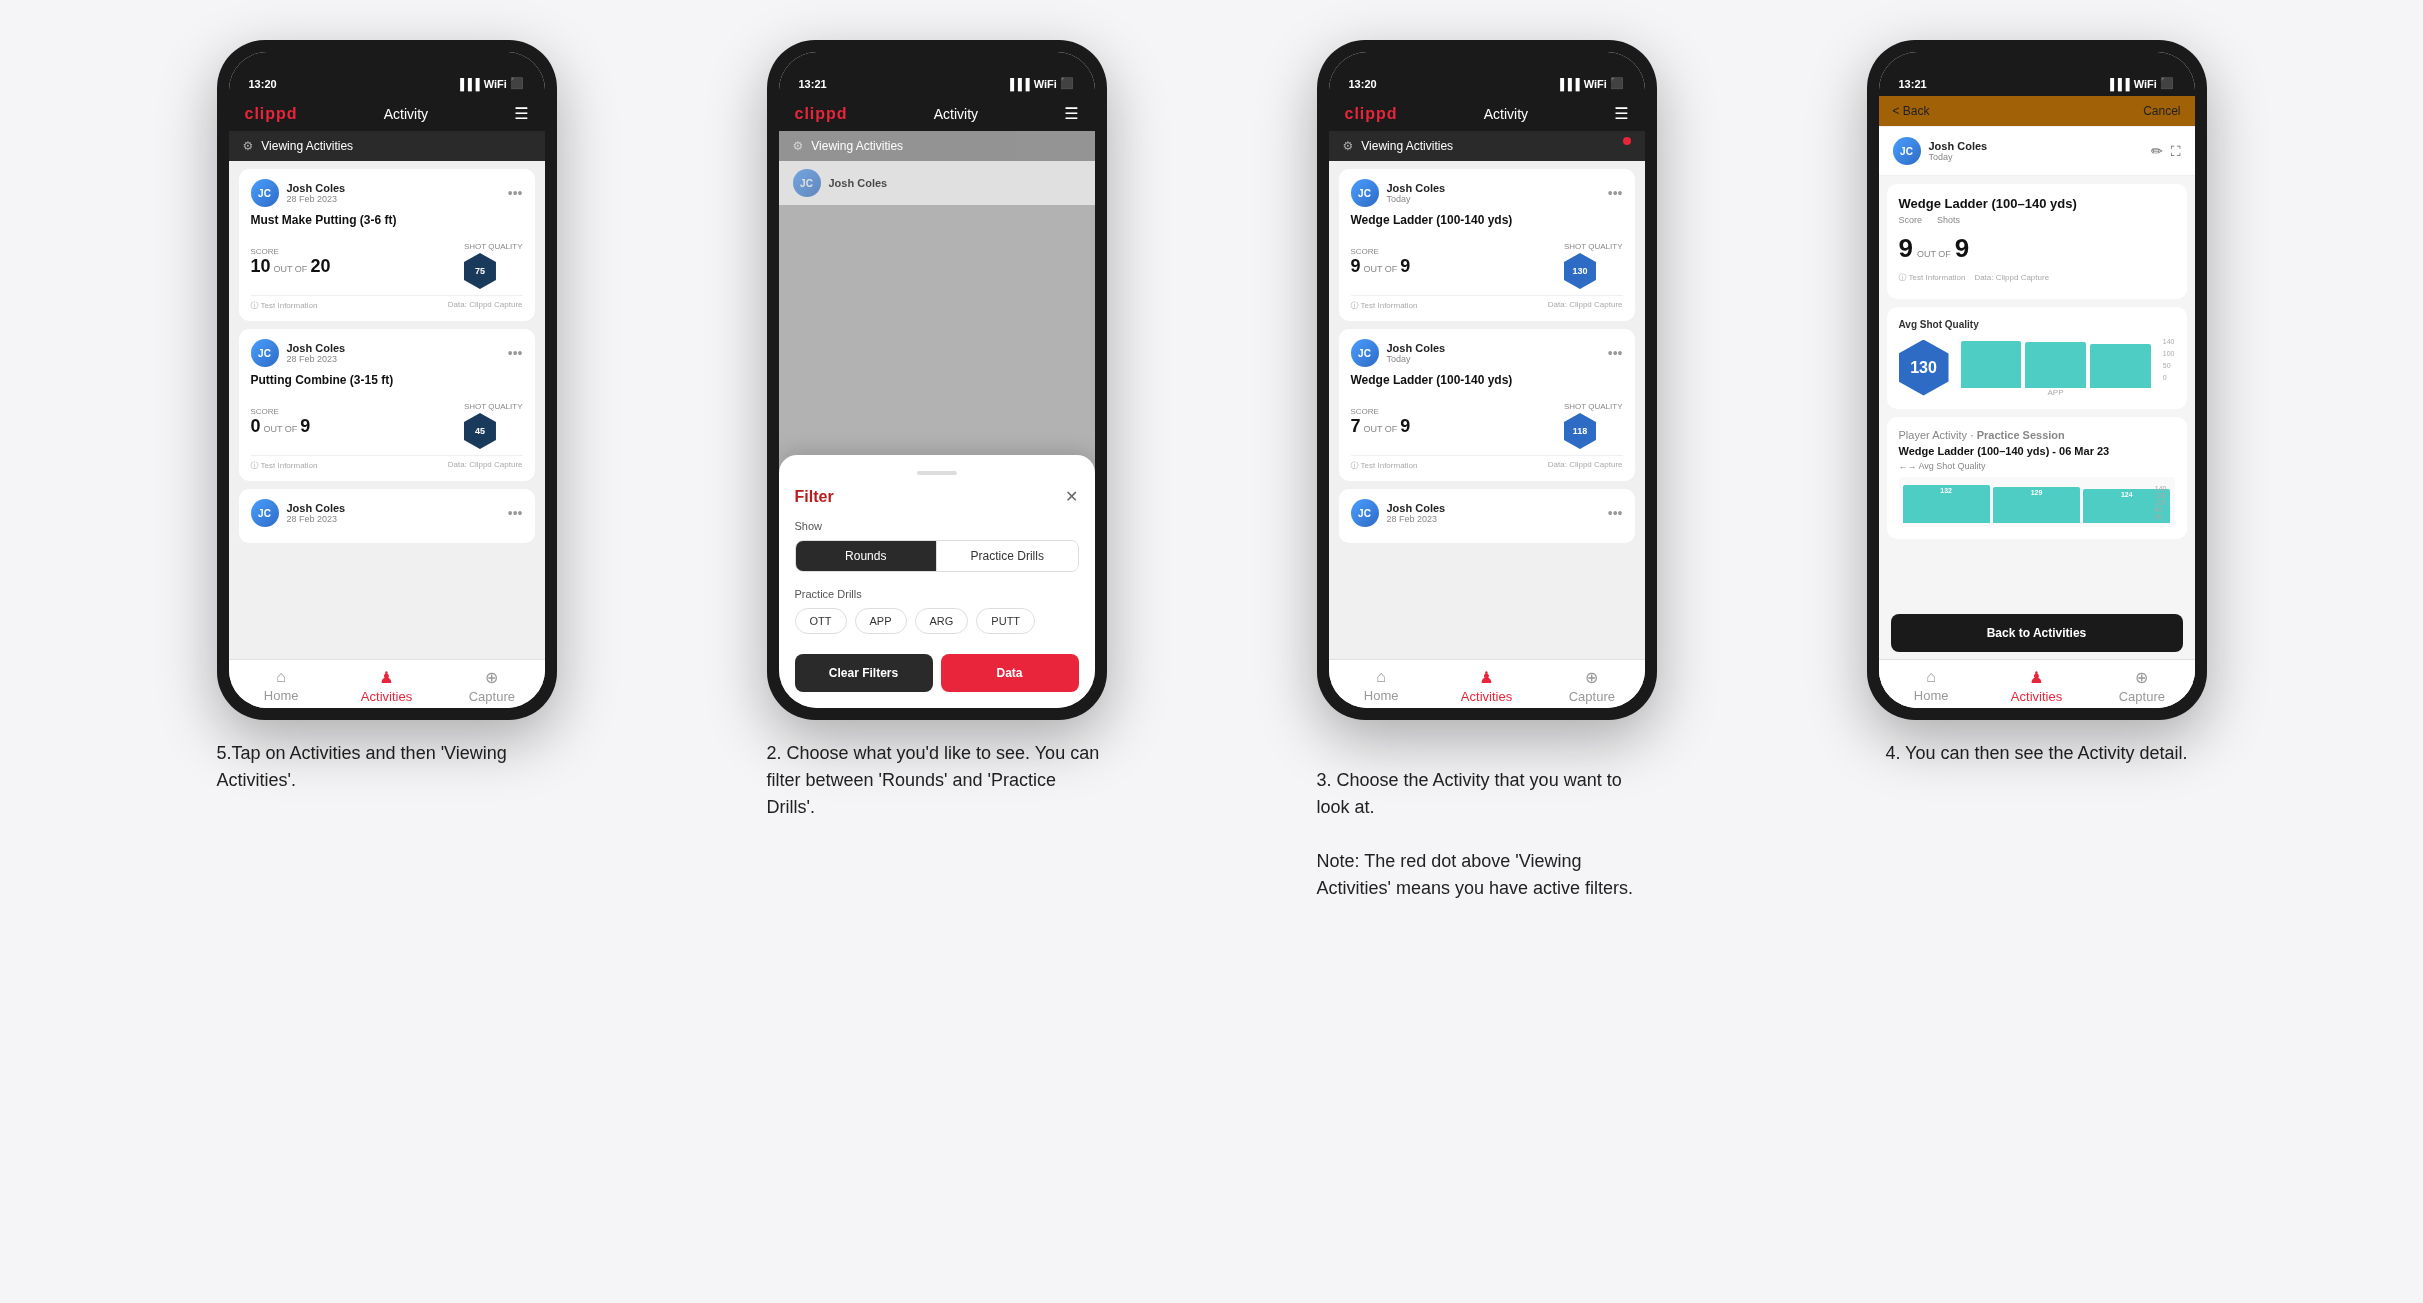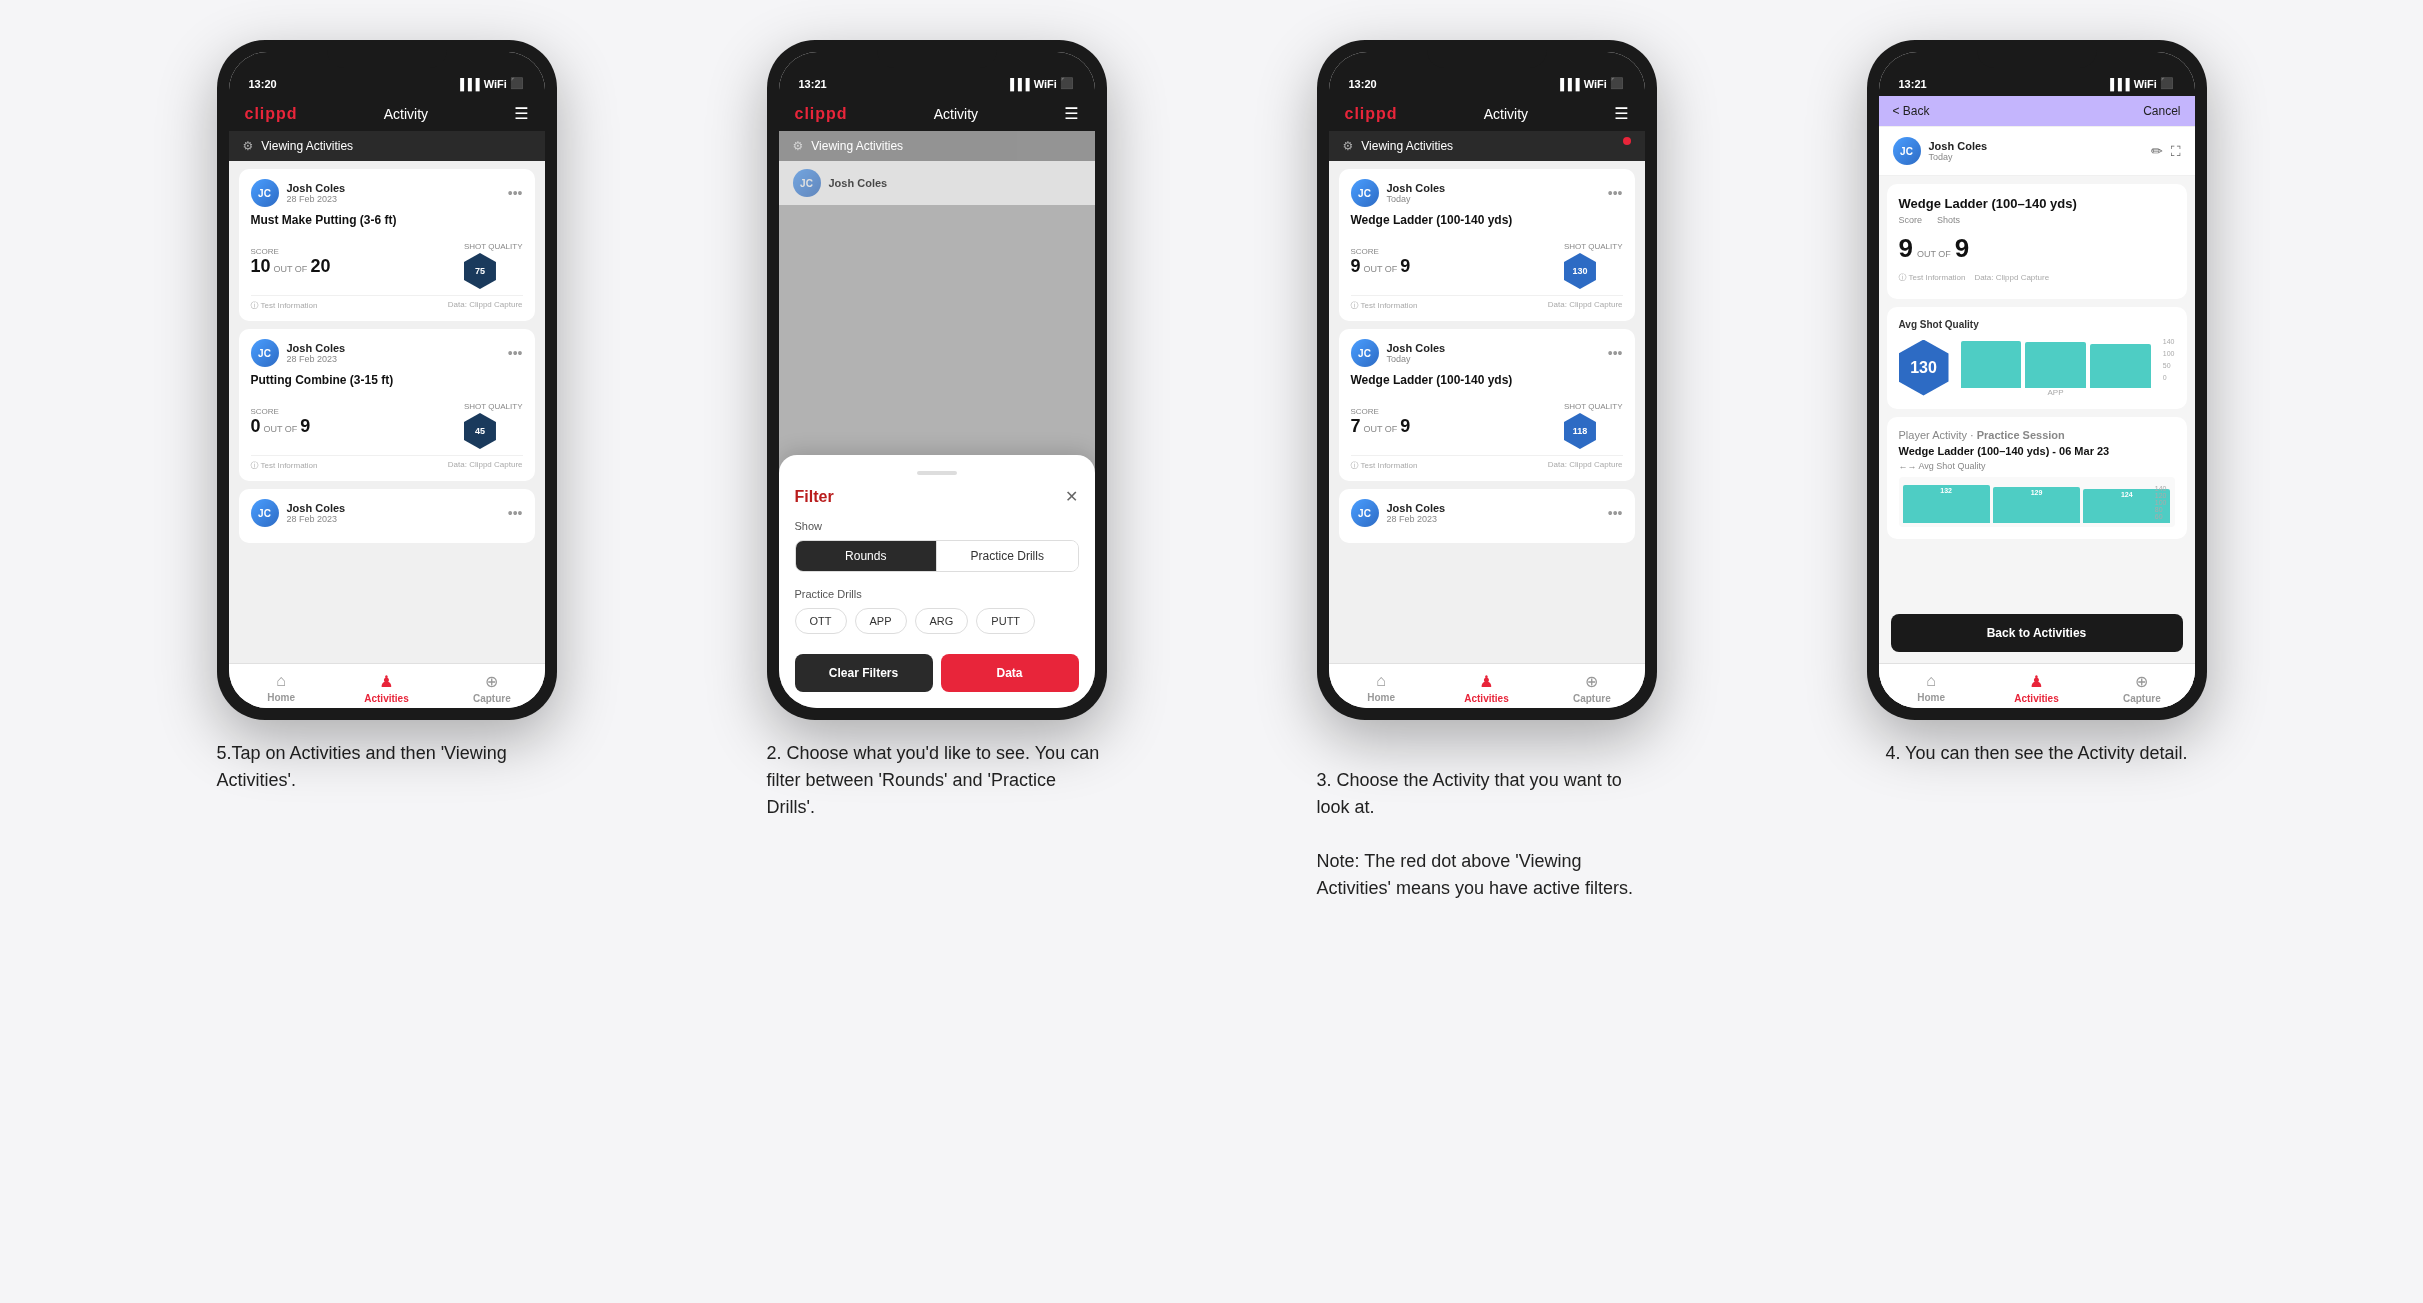--- a/index.html
+++ b/index.html
@@ -235,23 +235,22 @@
       gap: 2px;
     }
     .tab-icon {
       font-size: 16px;
       color: #999;
     }
     .tab-icon.active {
       color: #e8253a;
     }
     .tab-label {
-      font-size: 10px;
+      font-size: 13px;
       color: #999;
-      font-weight: bold;
     }
     .tab-label.active {
       color: #e8253a;
     }
     
     .filter-overlay {
       position: absolute;
       bottom: 0;
       left: 0;
       right: 0;
@@ -345,21 +344,21 @@
       padding: 12px;
       background: #e8253a;
       color: white;
       border-radius: 8px;
       text-align: center;
       font-size: 12px;
       font-weight: 600;
     }
     
     .detail-back-bar {
-      background: #c4b5fd;
+      background: #a16207;
       padding: 8px 14px;
       display: flex;
       justify-content: space-between;
       align-items: center;
       border-bottom: 1px solid #f0f0f0;
       flex-shrink: 0;
     }
     .back-btn {
       color: #222;
       font-size: 12px;

